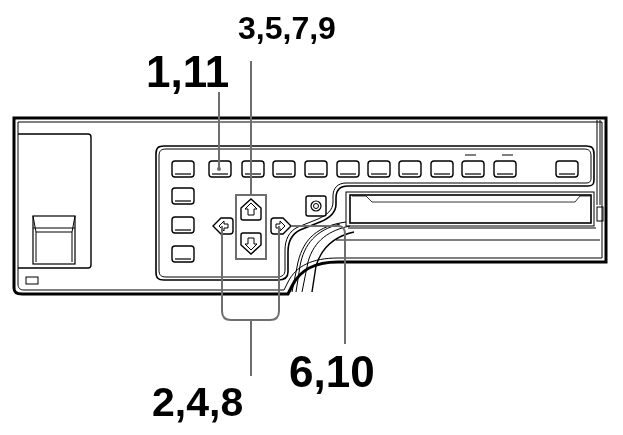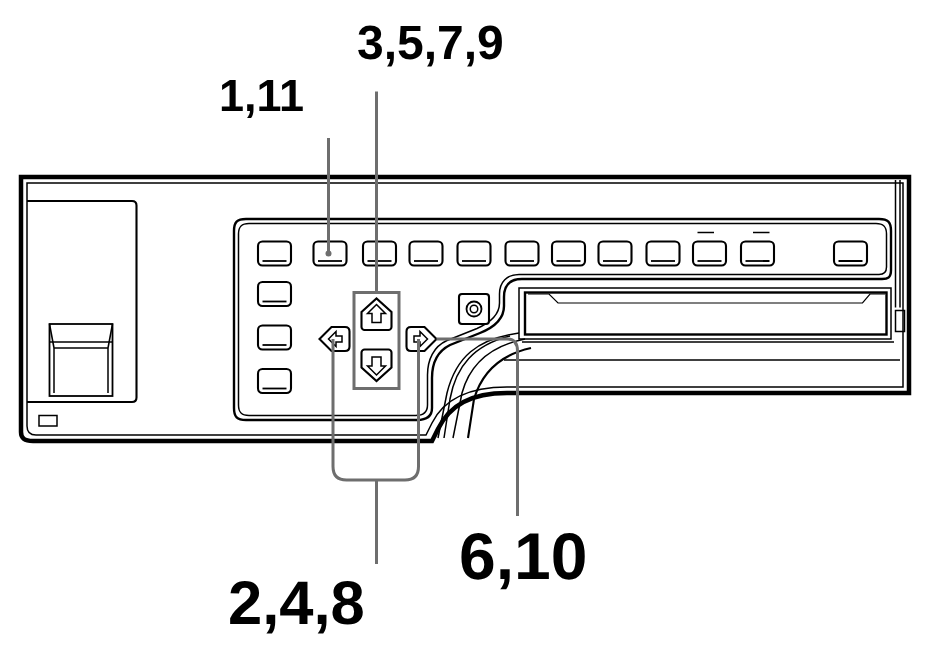--- a/index.html
+++ b/index.html
@@ -7,24 +7,24 @@
     #stage { position: absolute; left: 0; top: 0; width: 623px; height: 435px; }
     .callout-label {
       position: absolute;
       font-family: "Liberation Sans", sans-serif;
       font-weight: bold;
       color: #000;
       line-height: 1;
       letter-spacing: 0px;
       white-space: nowrap;
     }
-    #label-1-11 { left: 146px; top: 50px; font-size: 30px; }
+    #label-1-11 { left: 146px; top: 50px; font-size: 44px; }
     #label-3-5-7-9 { left: 238px; top: 12px; font-size: 32px; }
     #label-2-4-8 { left: 152px; top: 382px; font-size: 41px; }
-    #label-6-10 { left: 306px; top: 350px; font-size: 44px; }
+    #label-6-10 { left: 289px; top: 350px; font-size: 44px; }
   </style>
 </head>
 <body>
 
 <svg id="stage" width="623" height="435" viewBox="0 0 623 435" xmlns="http://www.w3.org/2000/svg">
 
   <g fill="none" stroke="#000">
     <path d="M14,118 L606,118 L606,262 L338,262 C314,262 300,270 292,286 L288,294 L22,294 C16,294 14,292 14,288 Z" stroke-width="3"></path>
     <path d="M18,122 L602,122 L602,258 L338,258 C312,258 296,266 288,282 L284,290 L24,290 C20,290 18,288 18,284 Z" stroke-width="1"></path>
   </g>

